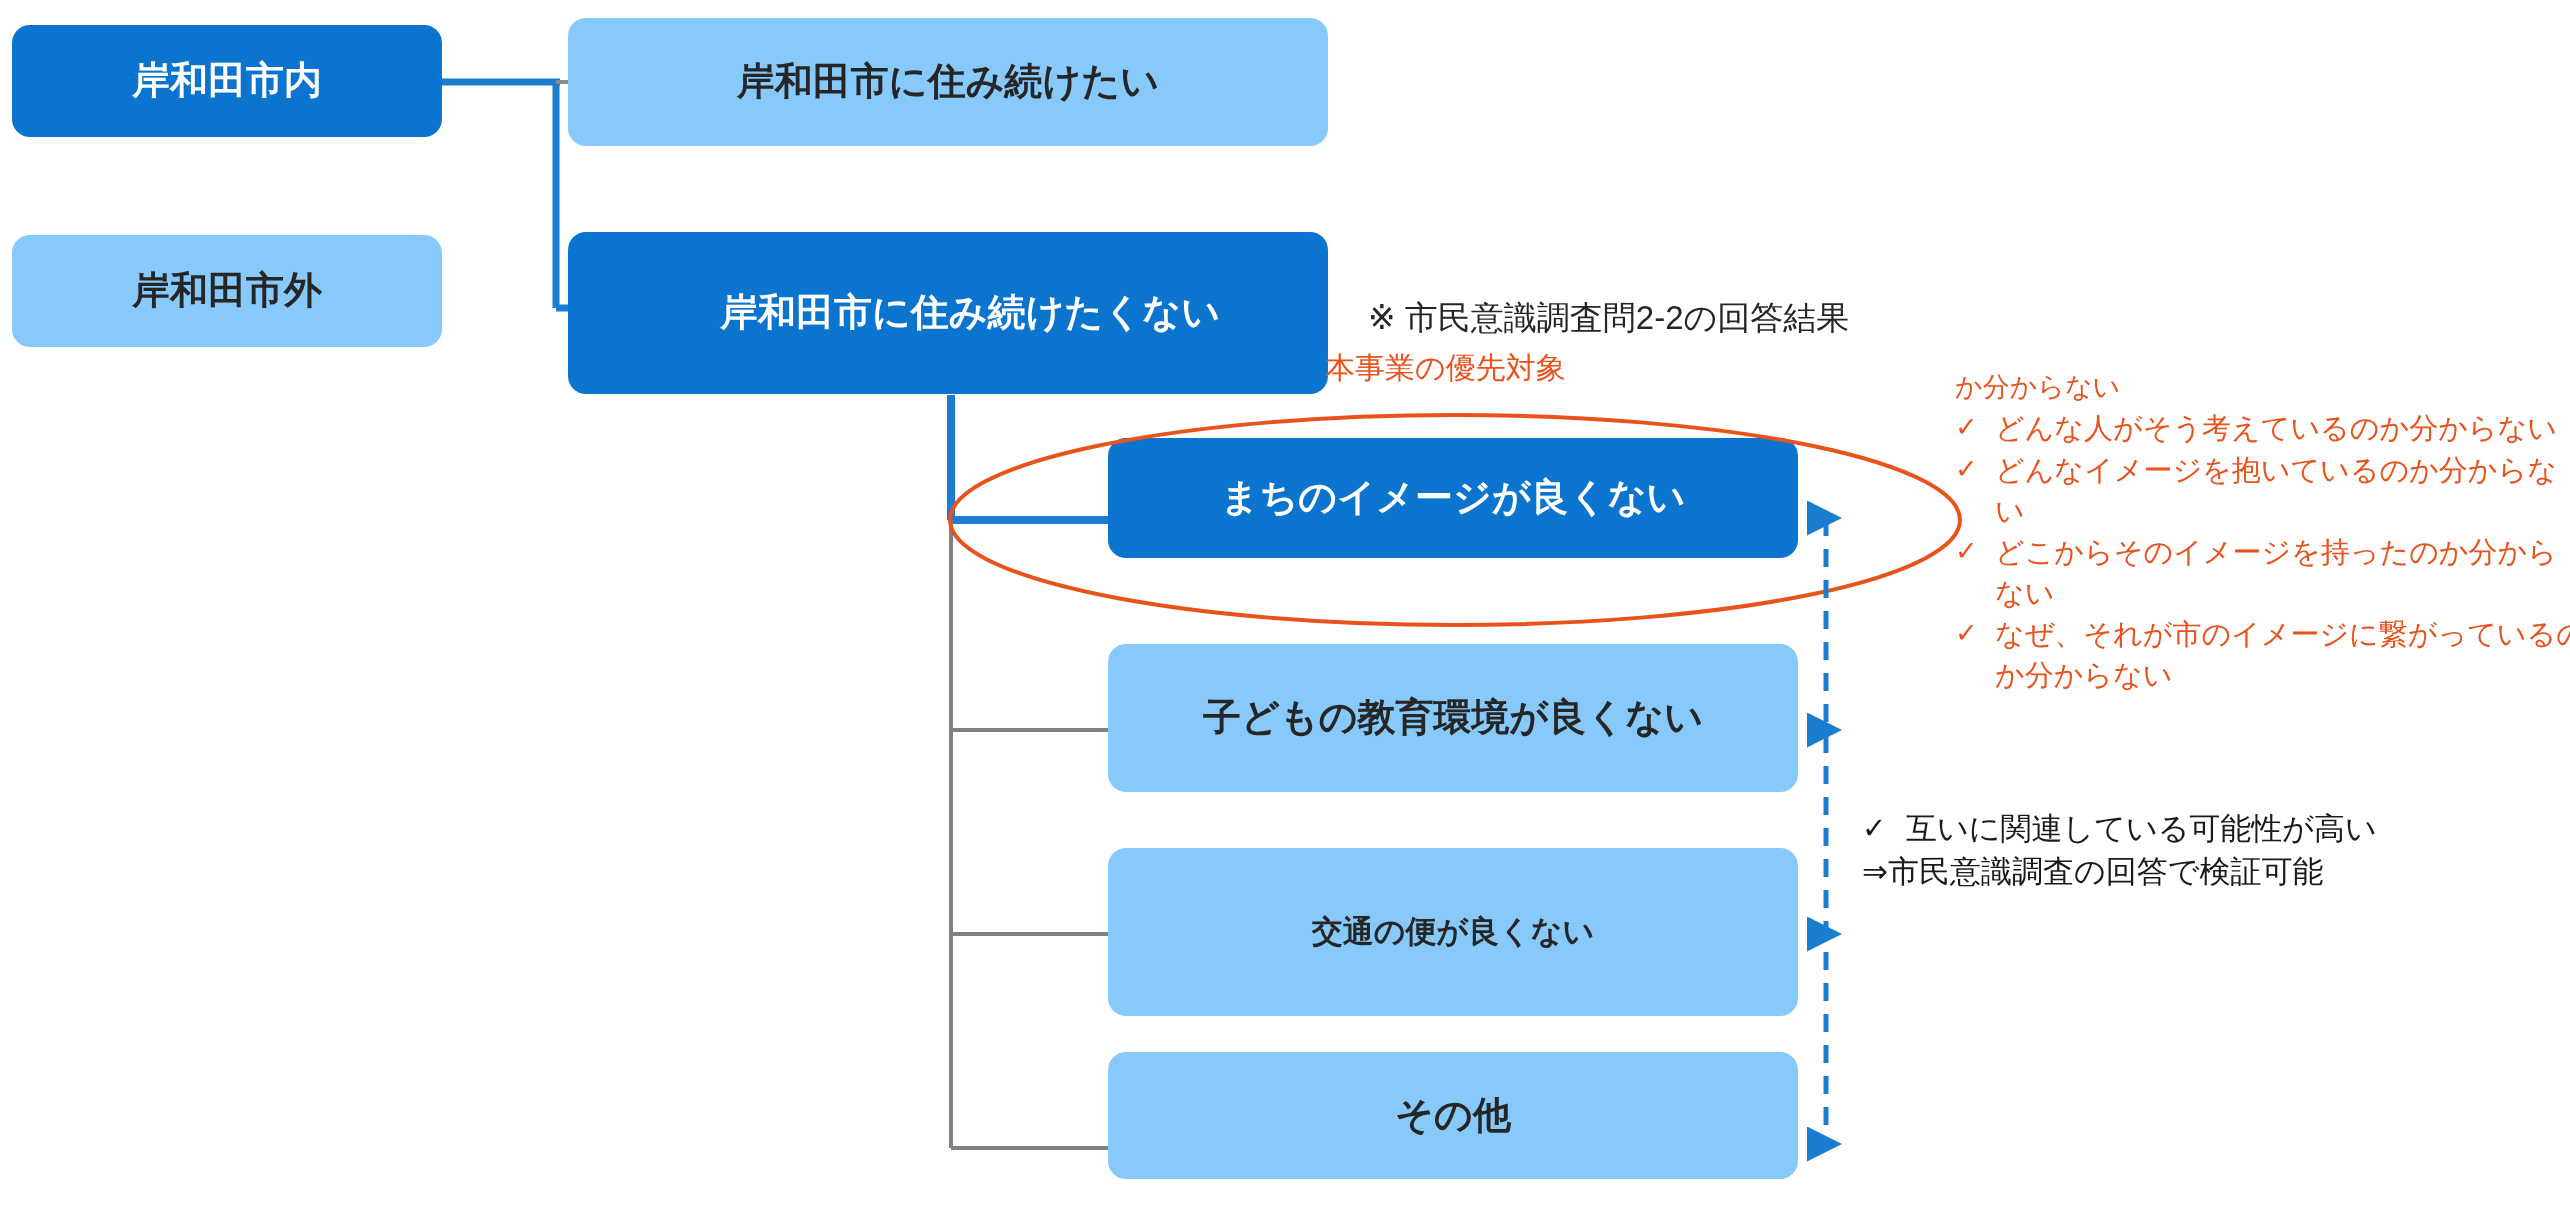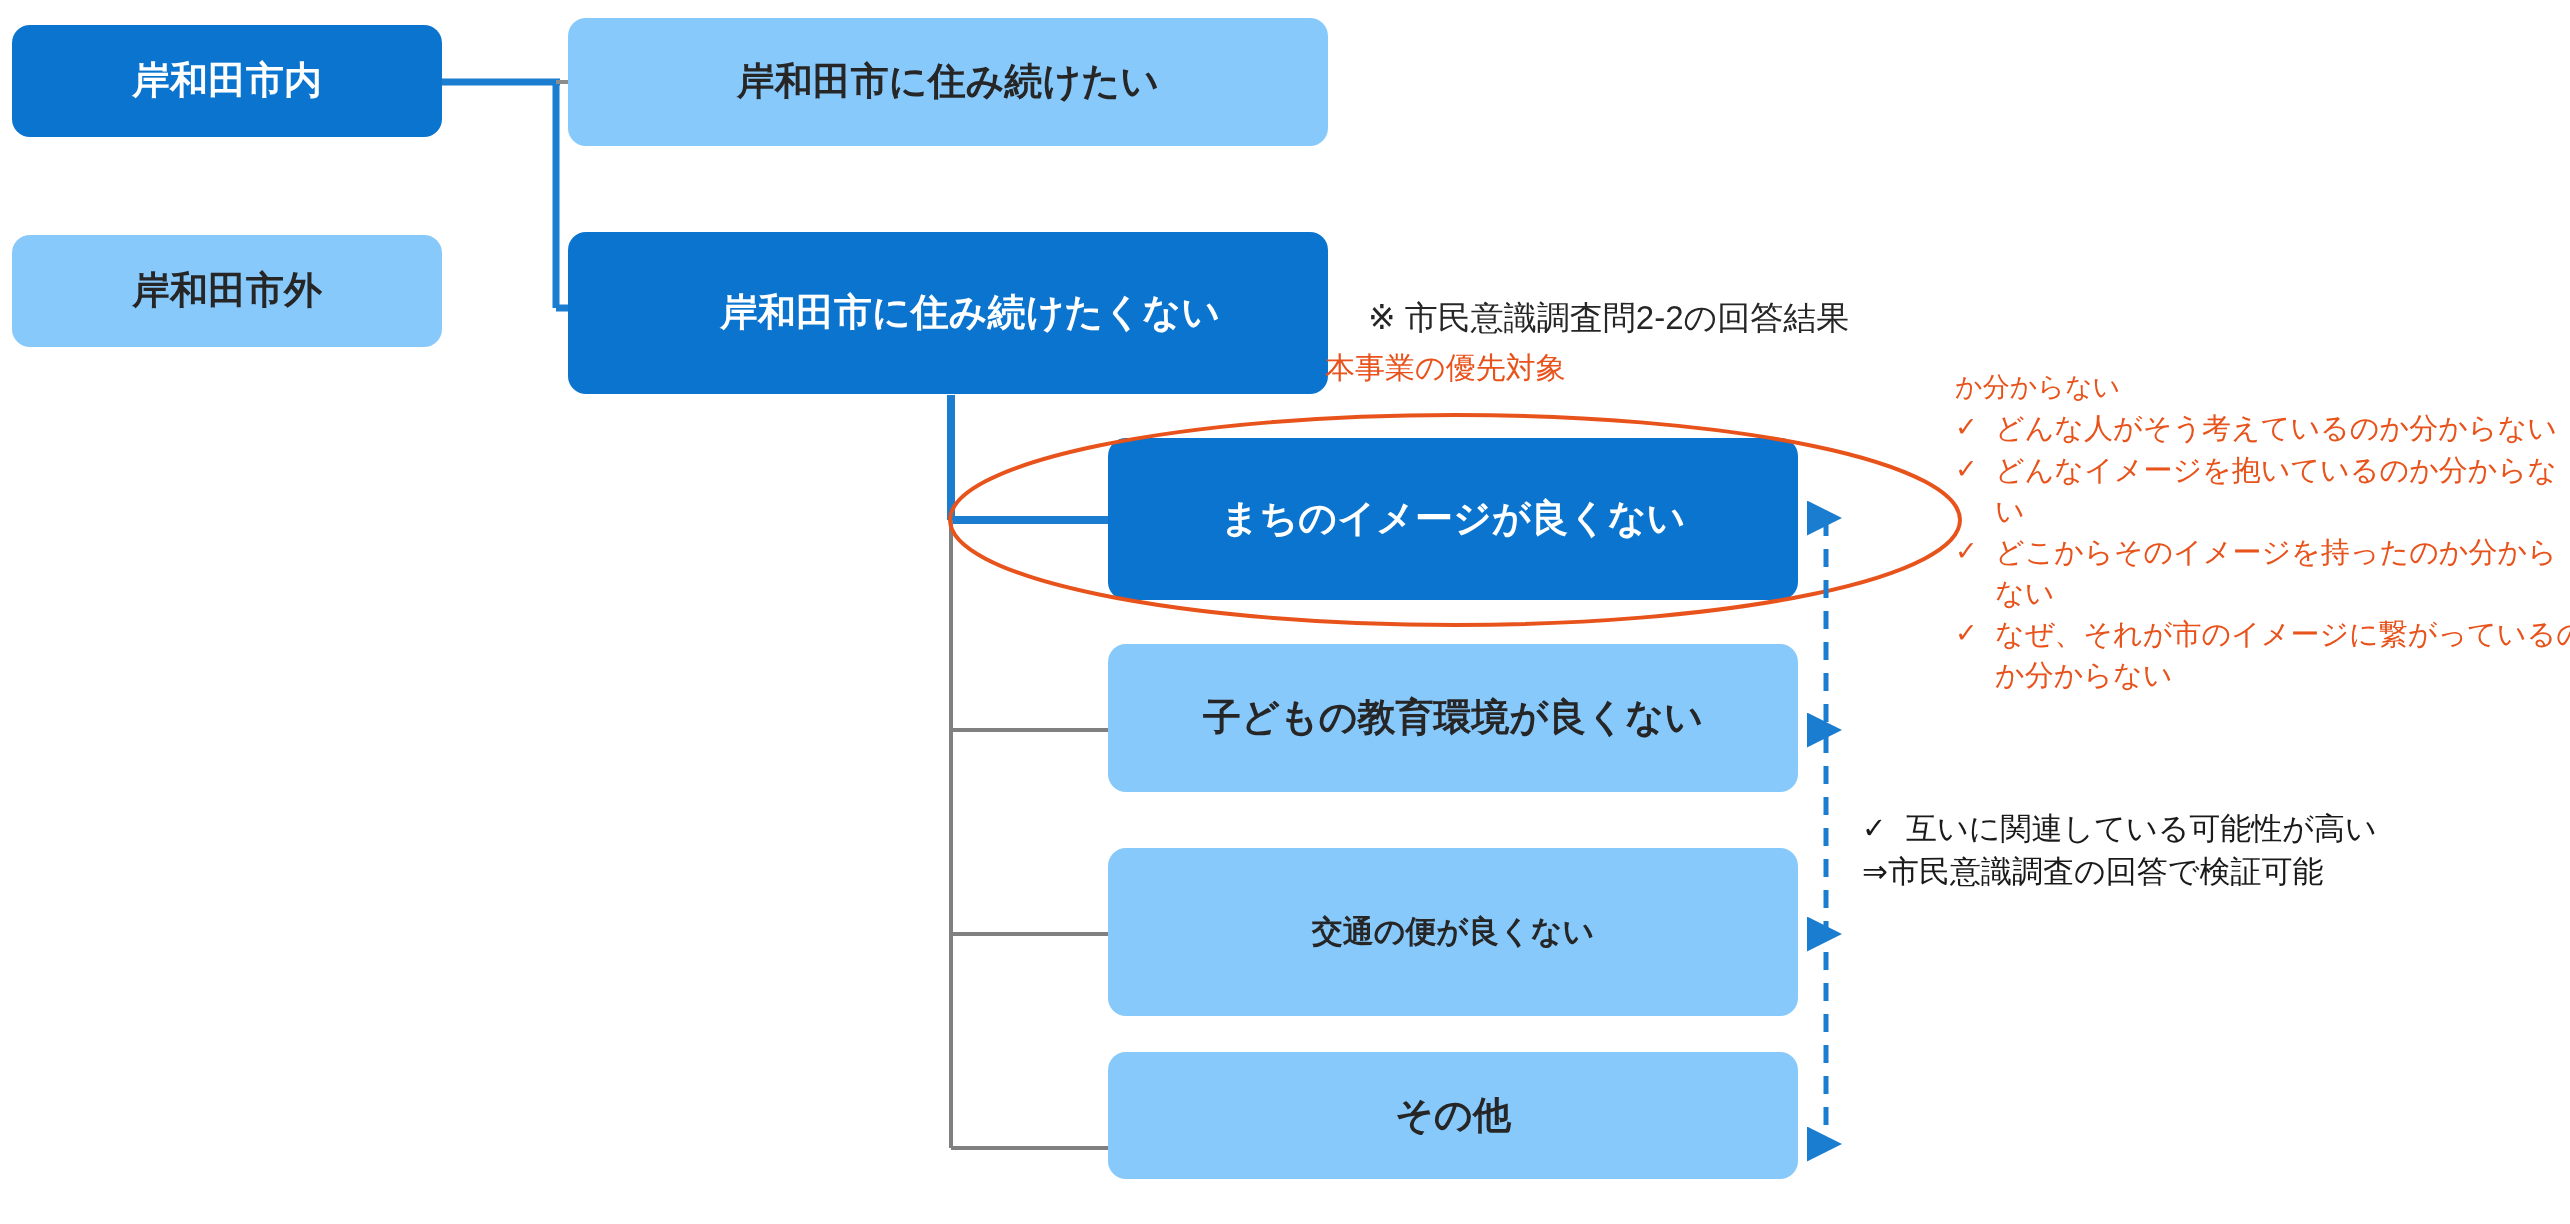--- a/index.html
+++ b/index.html
@@ -54,21 +54,21 @@
   </div>
 
   <div class="node light" style="left:12px;top:235px;width:430px;height:112px;font-size:38px;">
     <span>岸和田市外</span>
   </div>
 
   <div class="node dark" style="left:568px;top:232px;width:760px;height:162px;font-size:38px;padding-left:44px;">
     <span>岸和田市に住み続けたくない</span>
   </div>
 
-  <div class="node dark" style="left:1108px;top:438px;width:690px;height:162px;font-size:38px;">
+  <div class="node dark" style="left:1108px;top:438px;width:690px;height:120px;font-size:38px;">
     <span>まちのイメージが良くない</span>
   </div>
 
   <div class="node light" style="left:1108px;top:644px;width:690px;height:148px;font-size:38px;">
     <span>子どもの教育環境が良くない</span>
   </div>
 
   <div class="node light" style="left:1108px;top:848px;width:690px;height:168px;font-size:31px;">
     <span>交通の便が良くない</span>
   </div>

